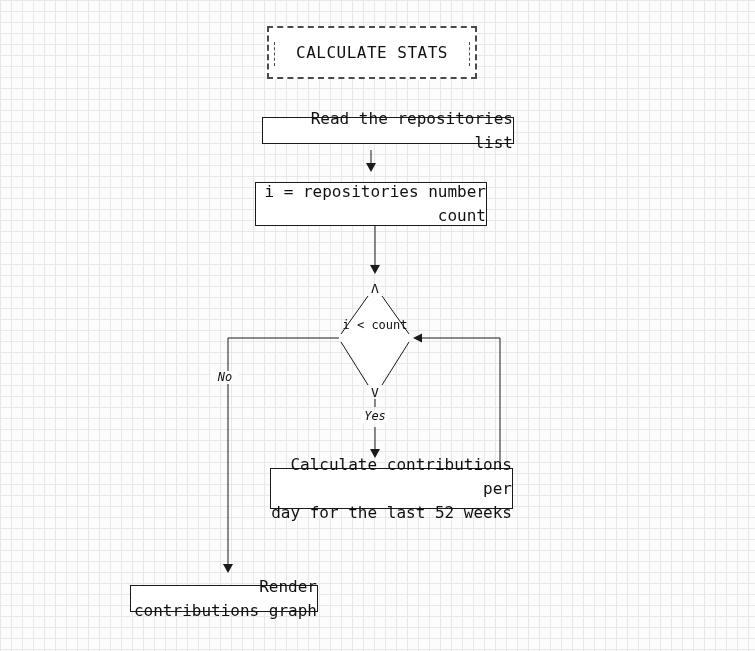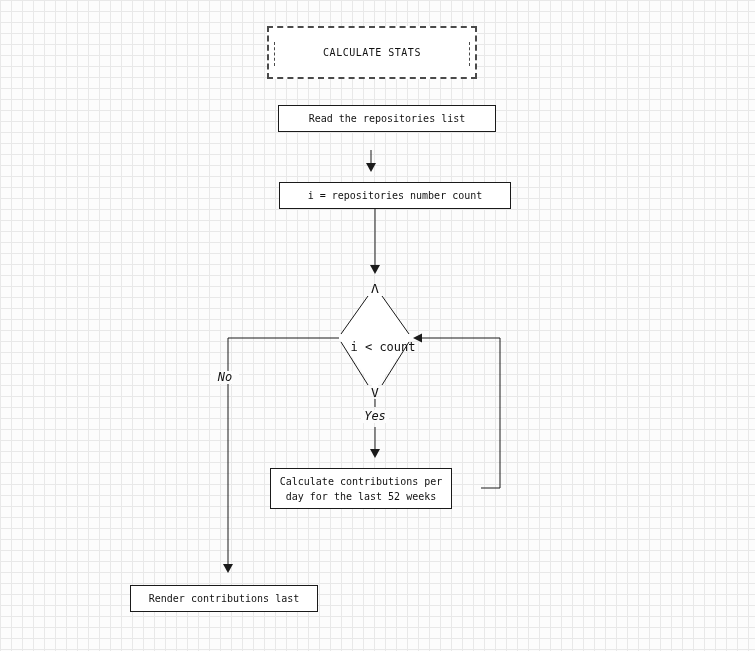--- a/index.html
+++ b/index.html
@@ -15,21 +15,21 @@
     color:#111111;
   }
   svg.wires { position:absolute; left:0; top:0; }
   .wires line, .wires path { stroke:#1a1a1a; stroke-width:1; fill:none; }
   .wires polygon.arrow { fill:#1a1a1a; stroke:none; }
   .wires polygon.fill { fill:#ffffff; stroke:none; }
   .wires text { font-family:"DejaVu Sans Mono", monospace; font-size:13px; fill:#111111; text-anchor:middle; }
   .node {
     position:absolute; border:1px solid #1a1a1a; background:#ffffff;
     display:flex; align-items:center; justify-content:center;
-    text-align:center; font-size:10px; line-height:1.5; white-space:pre-line;
+    text-align:right; font-size:16px; line-height:1.5; white-space:pre-line;
   }
   .node.title {
     border:2px dashed #4a4a4a; background:#ffffff; letter-spacing:0.5px;
   }
   .side-bar {
     position:absolute; top:14px; width:0; height:24px;
     border-left:1px dashed #4a4a4a;
   }
   .side-bar.left { left:5px; }
   .side-bar.right { right:5px; }
@@ -85,28 +85,28 @@
       <polygon class="arrow" points="413,338 422,333.5 422,342.5"></polygon>
     </g>
   </svg>
 
   <div class="node title" style="left:267px; top:26px; width:210px; height:53px;">
     <span class="side-bar left"></span>
     <span>CALCULATE STATS</span>
     <span class="side-bar right"></span>
   </div>
 
-  <div class="node" style="left:262px; top:105px; width:218px; height:27px;margin-left:16px;">Read the repositories list</div>
+  <div class="node" style="left:262px; top:117px; width:252px; height:27px;">Read the repositories list</div>
 
-  <div class="node" style="left:255px; top:182px; width:232px; height:27px;margin-left:24px;">i = repositories number count</div>
+  <div class="node" style="left:255px; top:182px; width:232px; height:44px;">i = repositories number count</div>
 
-  <div class="decision-text" style="left:340px; top:340px; width:70px;margin-left:8px;">i &lt; count</div>
+  <div class="decision-text" style="left:340px; top:318px; width:70px;">i &lt; count</div>
 
-  <div class="node" style="left:270px; top:468px; width:182px; height:41px;">Calculate contributions per
+  <div class="node" style="left:270px; top:468px; width:243px; height:41px;">Calculate contributions per
 day for the last 52 weeks</div>
 
-  <div class="node" style="left:130px; top:585px; width:188px; height:27px;">Render contributions last</div>
+  <div class="node" style="left:130px; top:585px; width:188px; height:27px;">Render contributions graph</div>
 
   <div class="lbl" style="left:211px; top:371px; width:28px;font-style:italic;">No</div>
 
   <div class="lbl" style="left:361px; top:410px; width:28px;font-style:italic;">Yes</div>
 
 </div>
 
 </body></html>

